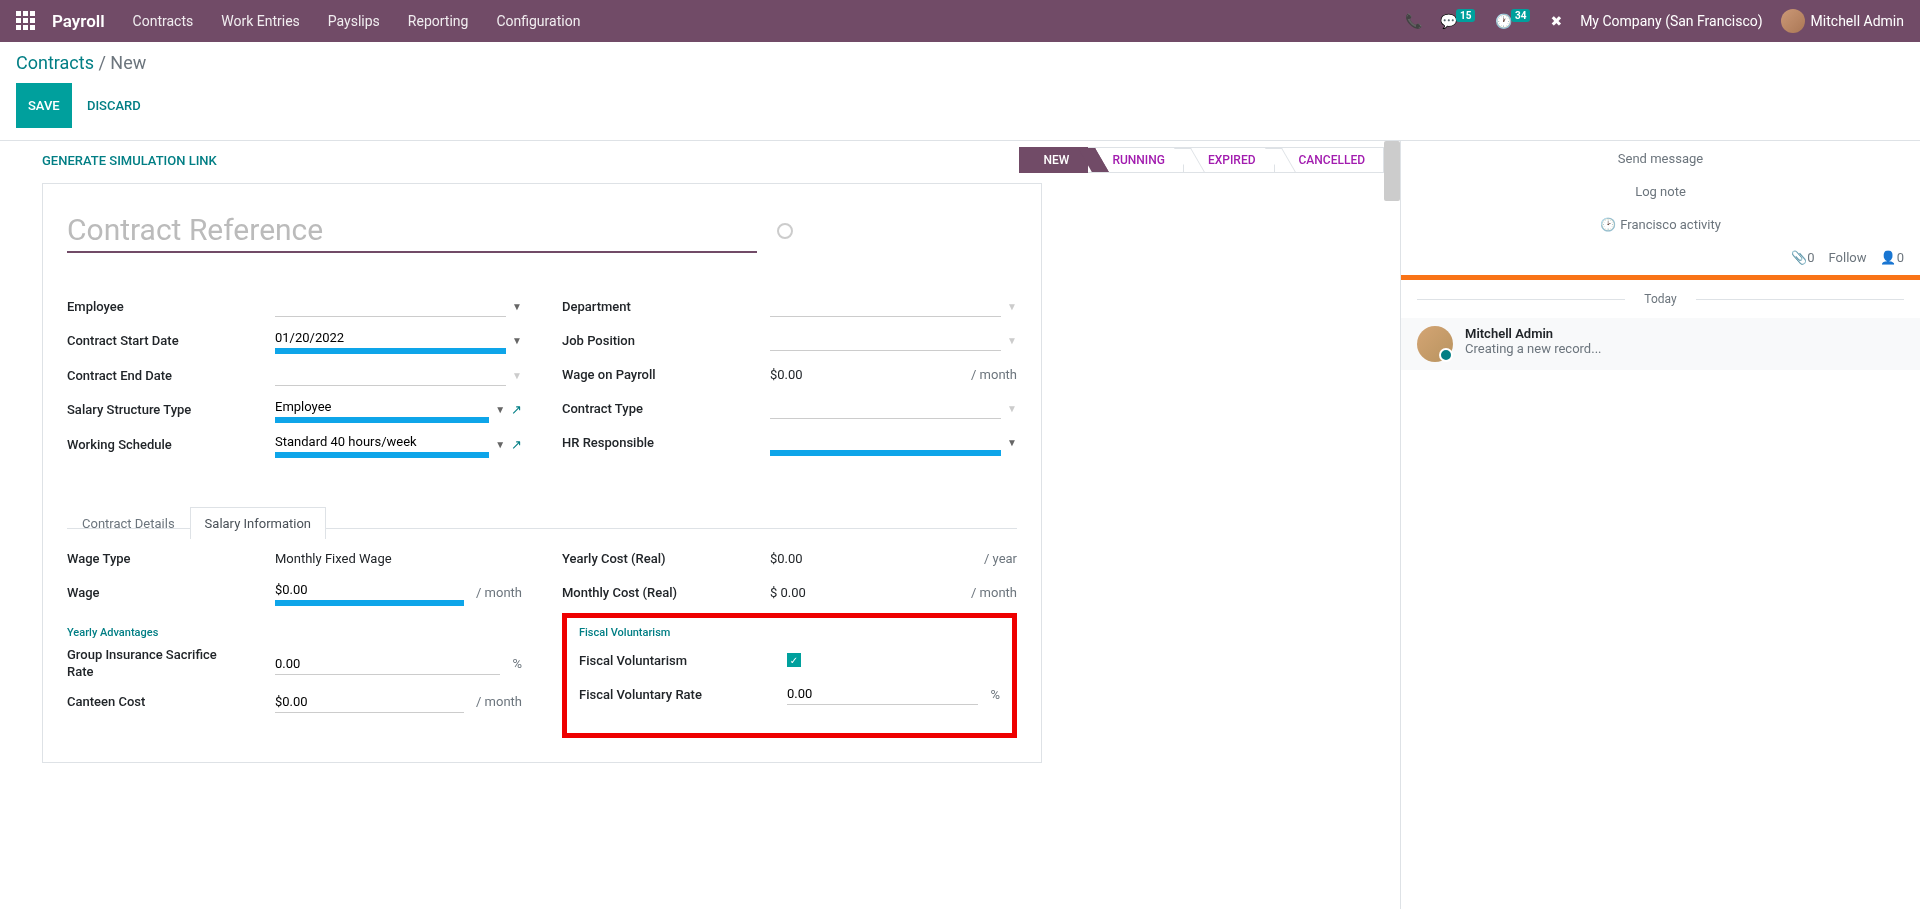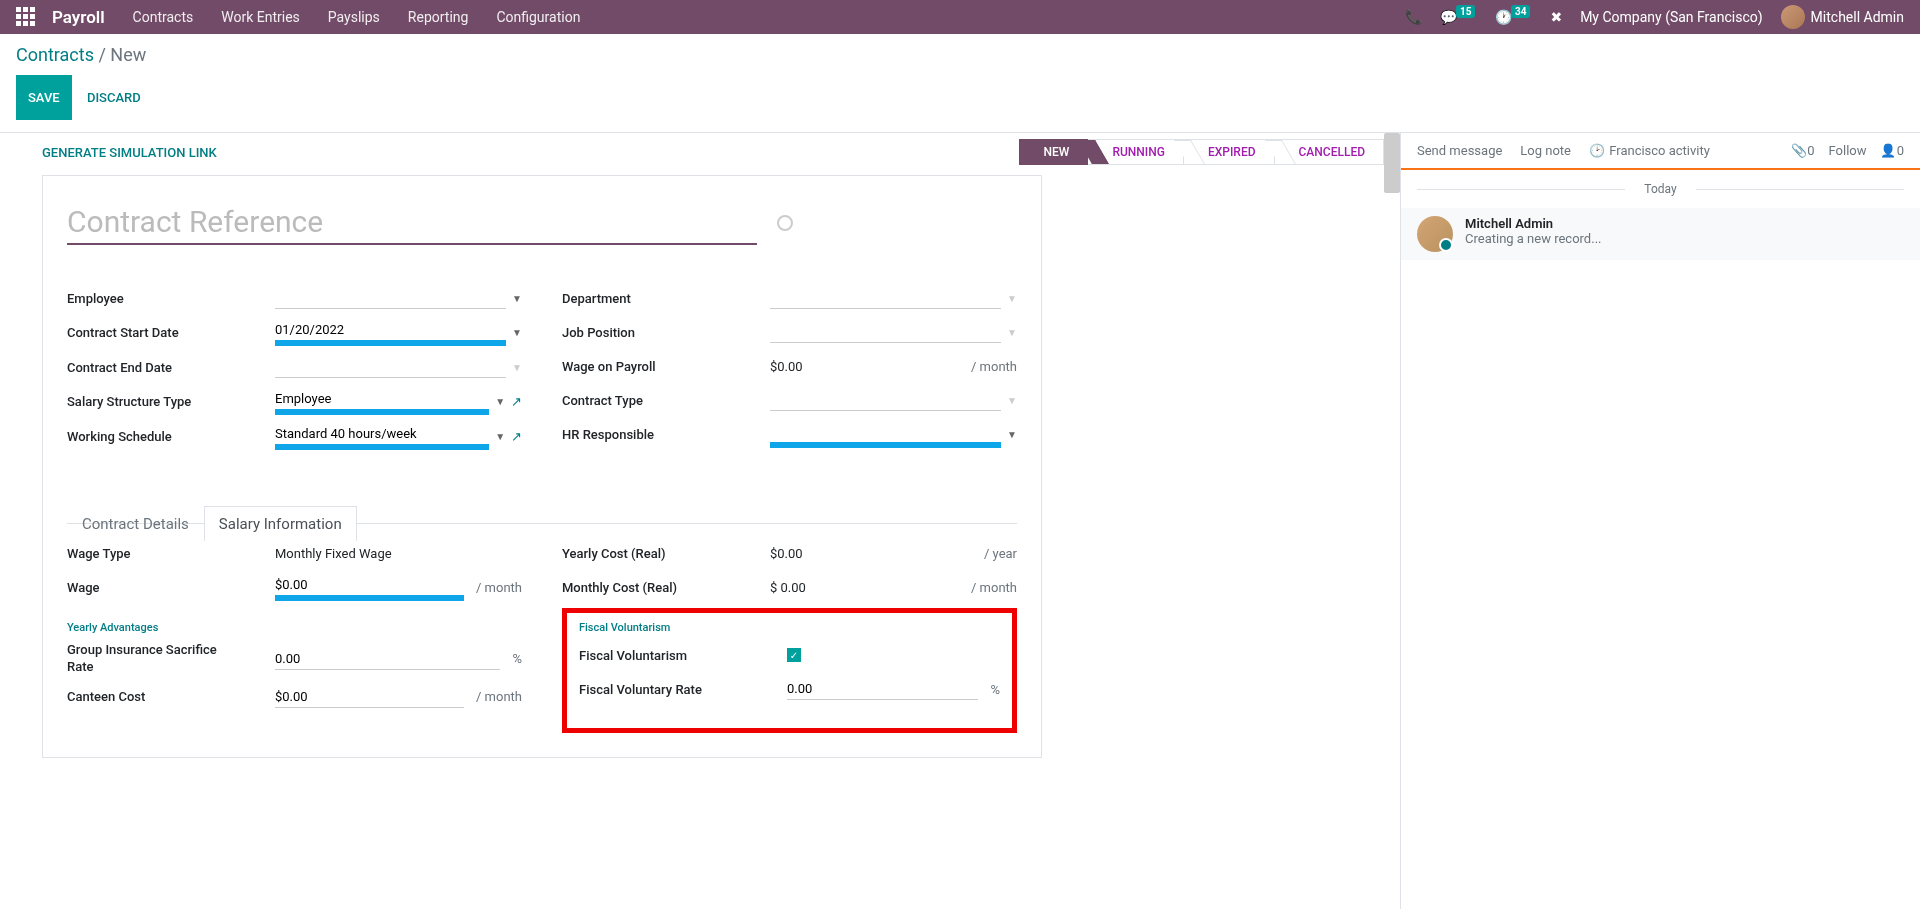--- a/index.html
+++ b/index.html
@@ -1,19 +1,19 @@
 <!DOCTYPE html>
 <html><head>
 <meta charset="utf-8">
 <style>
 * { margin: 0; padding: 0; box-sizing: border-box; font-family: -apple-system, BlinkMacSystemFont, "Segoe UI", Roboto, "Helvetica Neue", sans-serif; }
 body { background: #fff; color: #212529; font-size: 13px; }
 
 
-.navbar { background: #714B67; height: 34px; display: flex; align-items: center; padding: 0 16px; color: #fff; }
+.navbar { background: #714B67; height: 42px; display: flex; align-items: center; padding: 0 16px; color: #fff; }
 .navbar-apps { width: 20px; height: 20px; display: grid; grid-template-columns: repeat(3,5px); grid-template-rows: repeat(3,5px); gap: 2px; margin-right: 16px; cursor: pointer; }
 .navbar-apps span { background: #fff; }
 .navbar-title { font-size: 17px; font-weight: 600; margin-right: 28px; }
 .navbar-menu { display: flex; gap: 28px; font-size: 14px; }
 .navbar-menu div { cursor: pointer; color: rgba(255,255,255,0.9); }
 .navbar-right { margin-left: auto; display: flex; align-items: center; gap: 18px; font-size: 14px; }
 .navbar-icon { cursor: pointer; position: relative; display:flex; align-items:center; }
 .badge { background: #00A09D; color:#fff; font-size:10px; padding:1px 4px; border-radius:3px; position:relative; top:-6px; left:-2px; font-weight:bold;}
 .avatar-sm { width:24px; height:24px; border-radius:50%; background:linear-gradient(135deg,#c97,#a75); display:inline-block; margin-right:6px; vertical-align:middle;}
 .user-block { display:flex; align-items:center; cursor:pointer;}
@@ -56,30 +56,30 @@
 .field-widget { flex:1; display:flex; align-items:center; gap:6px;}
 .field-input { flex:1; border:none; border-bottom:1px solid #ccc; padding:3px 0; font-size:13px; background:transparent; outline:none; }
 .field-input.dark { border-bottom:6px solid #0ea5e9;}
 .field-text { font-size:13px; }
 .field-suffix { color:#6c757d; font-size:13px; margin-left:auto; padding-left:6px;}
 .caret { color:#666; font-size:10px; cursor:pointer; }
 .ext-link { color:#017e84; cursor:pointer; }
 
 
 .tabs { display:flex; border-bottom:1px solid #dee2e6; margin-top:30px; }
-.tab { padding:8px 14px; font-size:15px; color:#6c757d; cursor:pointer; border:1px solid transparent; border-bottom:none; position:relative; top:18px;}
+.tab { padding:8px 14px; font-size:13px; color:#6c757d; cursor:pointer; border:1px solid transparent; border-bottom:none; position:relative; top:11px;}
 .tab.active { color:#495057; border-color:#dee2e6; background:#fff; }
 
 .tab-content { padding-top:16px; }
 .section-label { font-size:11px; color:#017e84; margin:20px 0 8px; font-weight:500;}
 
 .highlight-box { border:5px solid #e00; padding:8px 12px 18px; margin-top:6px;}
 
 
-.chatter-top { display:flex; align-items:center; padding:10px 16px; gap:18px; border-bottom:2px solid #f97316;}
+.chatter-top { display:flex; align-items:center; padding:10px 16px; gap:18px; border-bottom:5px solid #f97316;flex-direction:column;}
 .chatter-btn { color:#6c757d; font-size:13px; cursor:pointer; display:flex; align-items:center; gap:4px;}
 .chatter-right { margin-left:auto; display:flex; gap:14px; align-items:center; color:#6c757d; font-size:13px;}
 .chatter-today { text-align:center; color:#6c757d; font-size:12px; padding:12px 0; position:relative;}
 .chatter-today::before,.chatter-today::after{content:'';position:absolute;top:50%;width:40%;height:1px;background:#dee2e6;}
 .chatter-today::before{left:16px;} .chatter-today::after{right:16px;}
 .msg { display:flex; gap:12px; padding:8px 16px; background:#f8f9fa;}
 .msg-avatar { width:36px; height:36px; border-radius:50%; background:linear-gradient(135deg,#d4a574,#b8935f); position:relative; flex-shrink:0;}
 .msg-avatar::after { content:''; position:absolute; bottom:0; right:0; width:10px; height:10px; background:#017e84; border-radius:50%; border:2px solid #fff;}
 .msg-body { flex:1;}
 .msg-author { font-weight:600; font-size:13px; color:#212529;}

